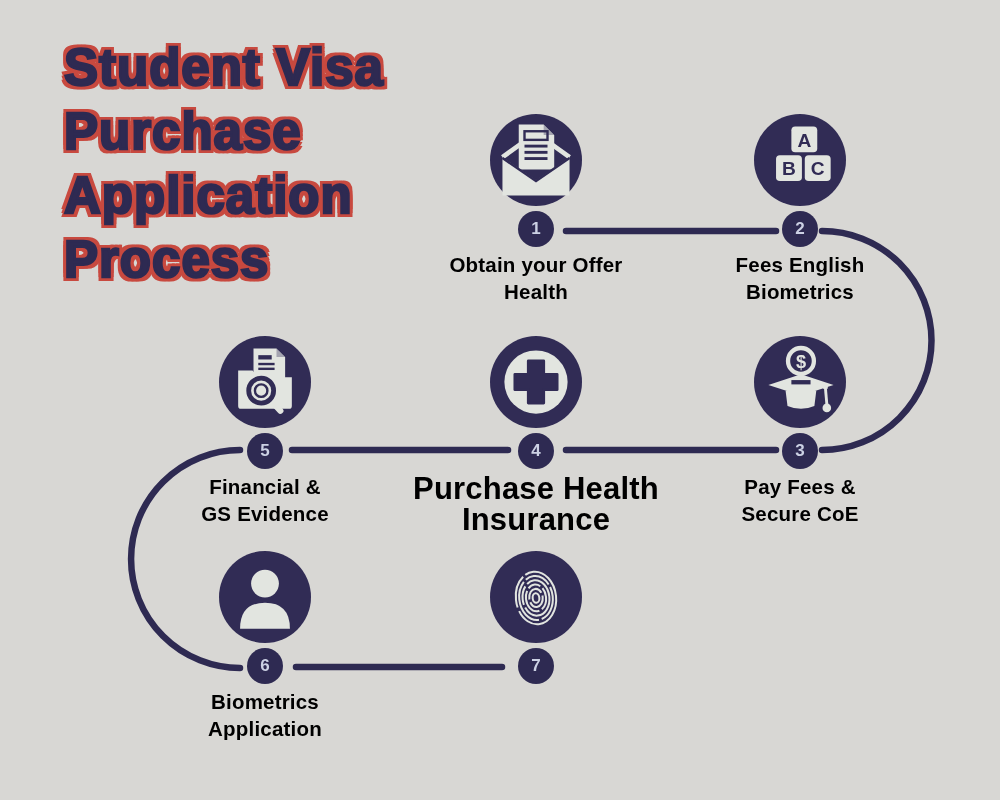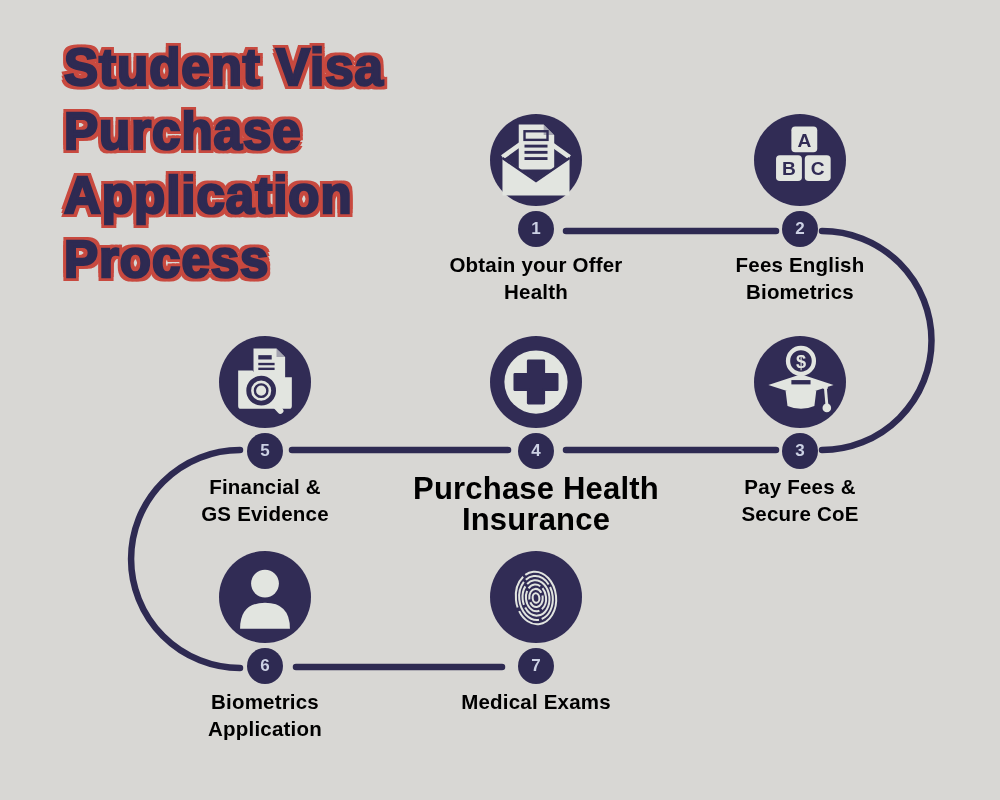--- a/index.html
+++ b/index.html
@@ -172,17 +172,16 @@
           <ellipse cx="48" cy="49" rx="7" ry="9.5" stroke-dasharray="22 3"></ellipse>
           <ellipse cx="48" cy="49" rx="10.5" ry="14" stroke-dasharray="14 3 30 3"></ellipse>
           <ellipse cx="48" cy="49" rx="14" ry="18.5" stroke-dasharray="42 3 20 3"></ellipse>
           <ellipse cx="48" cy="49" rx="17.5" ry="23" stroke-dasharray="28 3 52 3"></ellipse>
           <ellipse cx="48" cy="49" rx="21" ry="27.5" stroke-dasharray="64 4 34 3"></ellipse>
         </g>
       </svg>
     </div>
     <div class="badge">7</div>
     <div class="label">
-      <div>Medical Exams</div>
     </div>
   </div>
 
 </div>
 
 </body></html>

